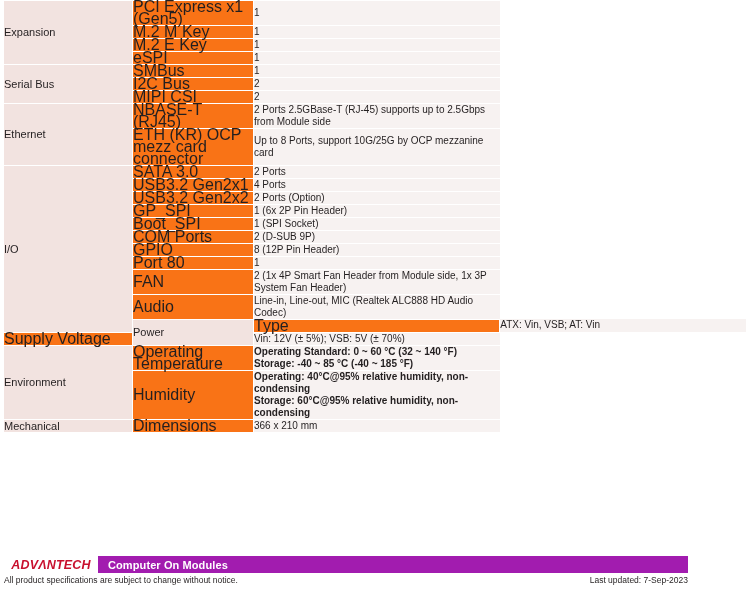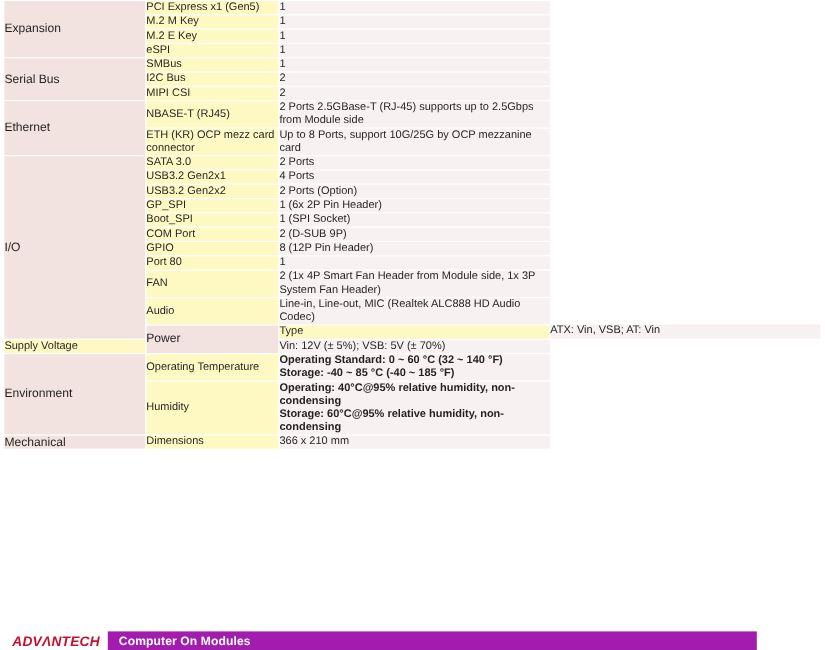--- a/index.html
+++ b/index.html
@@ -32,25 +32,25 @@
     border-top: 1px solid #ffffff;
     border-bottom: 1px solid #ffffff;
     border-right: 1px solid #ffffff;
     padding: 3px 0 3px 8px;
     font-size: 11px;
     color: #231f20;
     vertical-align: middle;
   }
   .sub-cell {
     width: 120px;
-    background: #fef9c3;
+    background: #f97316;
     border-bottom: 1px solid #ffffff;
     border-right: 1px solid #ffffff;
     padding: 3px 0 3px 6px;
-    font-size: 10px;
+    font-size: 16px;
     line-height: 12px;
   }
   .val-cell {
     background: #f7f2f1;
     border-bottom: 1px solid #ffffff;
     padding: 3px 0 3px 6px;
     font-size: 10px;
     line-height: 12px;
   }
   .val-cell .line2 {
@@ -169,21 +169,21 @@
       </tr>
       <tr>
         <td class="sub-cell">GP_SPI</td>
         <td class="val-cell">1 (6x 2P Pin Header)</td>
       </tr>
       <tr>
         <td class="sub-cell">Boot_SPI</td>
         <td class="val-cell">1 (SPI Socket)</td>
       </tr>
       <tr>
-        <td class="sub-cell">COM Port</td>
+        <td class="sub-cell">COM Ports</td>
         <td class="val-cell">2 (D-SUB 9P)</td>
       </tr>
       <tr>
         <td class="sub-cell">GPIO</td>
         <td class="val-cell">8 (12P Pin Header)</td>
       </tr>
       <tr>
         <td class="sub-cell">Port 80</td>
         <td class="val-cell">1</td>
       </tr>
@@ -227,13 +227,17 @@
     </tbody>
 </table>
 
 <div class="footer-wrap">
   <div class="footer-bar">
     <div class="logo-box">
       <span class="logo-text"><span>ADV</span><span class="a-mark">Λ</span><span>NTECH</span></span>
     </div>
     <div class="footer-title">Computer On Modules</div>
   </div>
+  <div class="footer-note">
+    <span>All product specifications are subject to change without notice.</span>
+    <span>Last updated: 7-Sep-2023</span>
+  </div>
 </div>
 
 </body></html>

